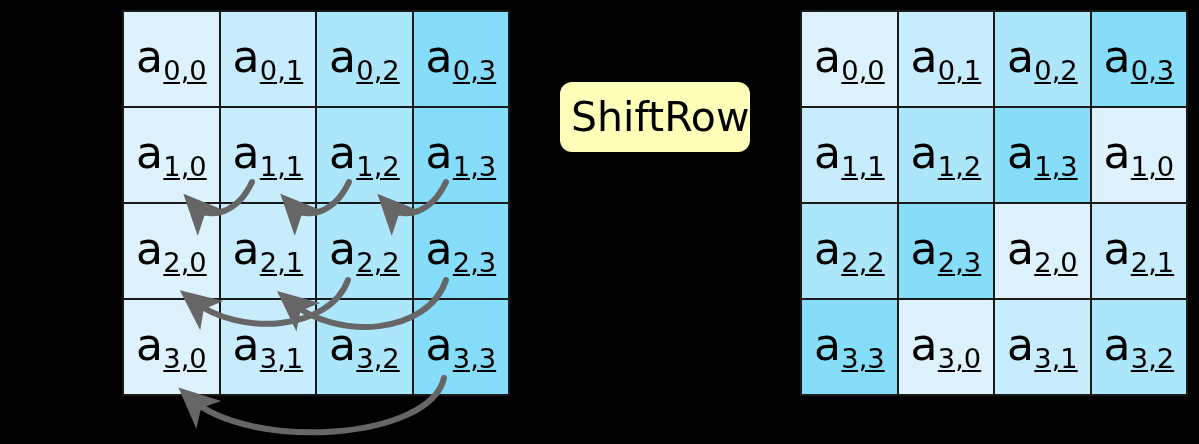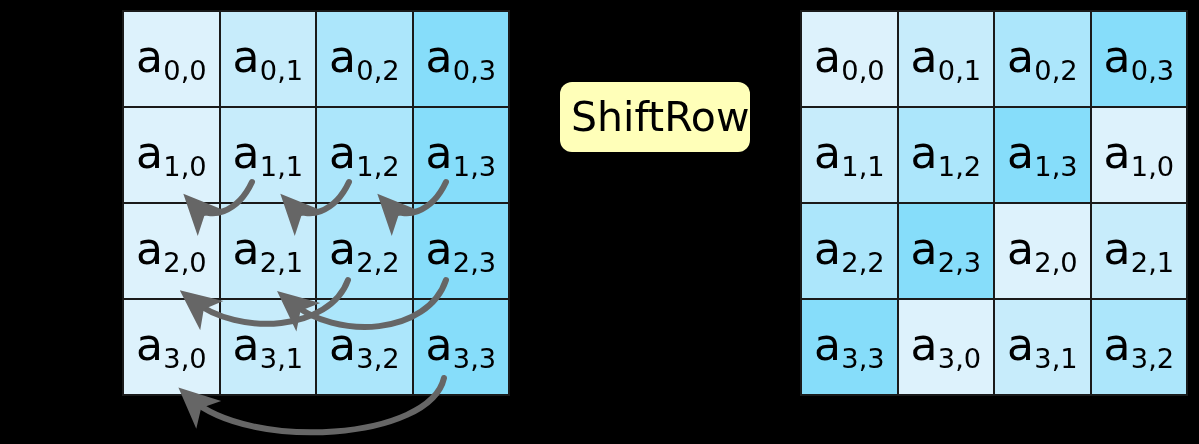--- a/index.html
+++ b/index.html
@@ -50,20 +50,21 @@
     align-items: baseline;
     transform: translateY(-2px);
   }
   .cell .lbl sub {
     font-size: 0.62em;
     line-height: 1;
     vertical-align: baseline;
     position: relative;
     top: 0.30em;
     left: 0.01em;
+    text-decoration: underline;
   }
 
   
   #shiftrows-box {
     position: absolute;
     left: 560px;
     top: 82px;
     width: 190px;
     height: 70px;
     background: #ffffb9;

